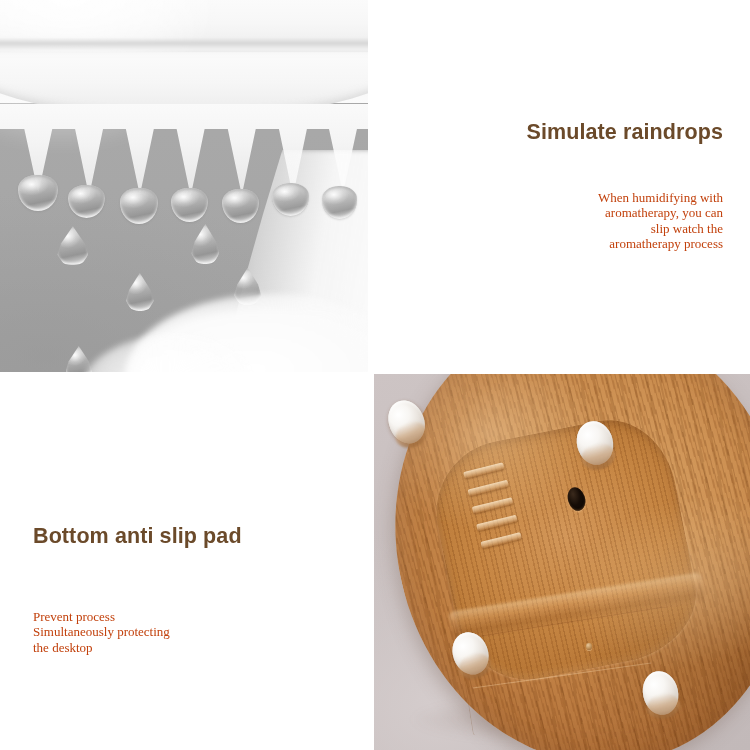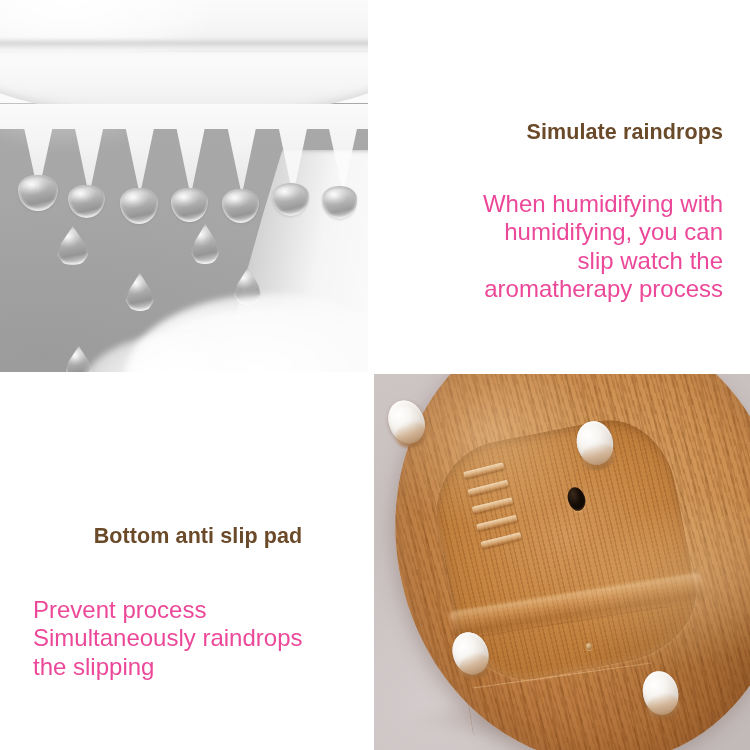--- a/index.html
+++ b/index.html
@@ -44,31 +44,32 @@
   
   .feature-heading {
     font-size: 21.5px;
     font-weight: bold;
     color: #6b4a2a;
     letter-spacing: 0.1px;
     white-space: nowrap;
   }
 
   .feature-body {
-    font-size: 24px;
+    font-size: 13px;
     font-weight: 400;
-    color: #ec4899;
+    color: #c2410c;
     line-height: 1.18;
+    font-family: Liberation Serif, serif;
   }
 
   .align-right { text-align: right; }
   .align-left  { text-align: left;  }
 
   #text-raindrops .feature-heading { margin-bottom: 45px; }
-  #text-antislip  .feature-heading { margin-bottom: 47px; text-align: center; }
+  #text-antislip  .feature-heading { margin-bottom: 60px; }
 
   
   #rd-stage { position: absolute; inset: 0; }
 
   
   #rd-gray {
     position: absolute;
     left: 0; top: 78px; right: 0; bottom: 0;
     background:
       radial-gradient(ellipse 150% 90% at 12% 95%, rgba(150,150,150,.55) 0%, rgba(150,150,150,0) 62%),
@@ -379,32 +380,32 @@
 
       <div id="rd-pool"></div>
       <div id="rd-pool2"></div>
     </div>
   </div>
 
   <div class="quadrant" id="text-raindrops">
     <div class="feature-heading align-right">Simulate raindrops</div>
     <div class="feature-body align-right">
       <div>When humidifying with</div>
-      <div>humidifying, you can</div>
+      <div>aromatherapy, you can</div>
       <div>slip watch the</div>
       <div>aromatherapy process</div>
     </div>
   </div>
 
   <div class="quadrant" id="text-antislip">
     <div class="feature-heading align-left">Bottom anti slip pad</div>
     <div class="feature-body align-left">
       <div>Prevent process</div>
-      <div>Simultaneously raindrops</div>
-      <div>the slipping</div>
+      <div>Simultaneously protecting</div>
+      <div>the desktop</div>
     </div>
   </div>
 
   <div class="quadrant" id="photo-base">
     <div id="base-stage">
 
       <div id="base-bg"></div>
       <div id="base-shadow"></div>
       <div id="base-disc"></div>
       <div id="base-inner"></div>

